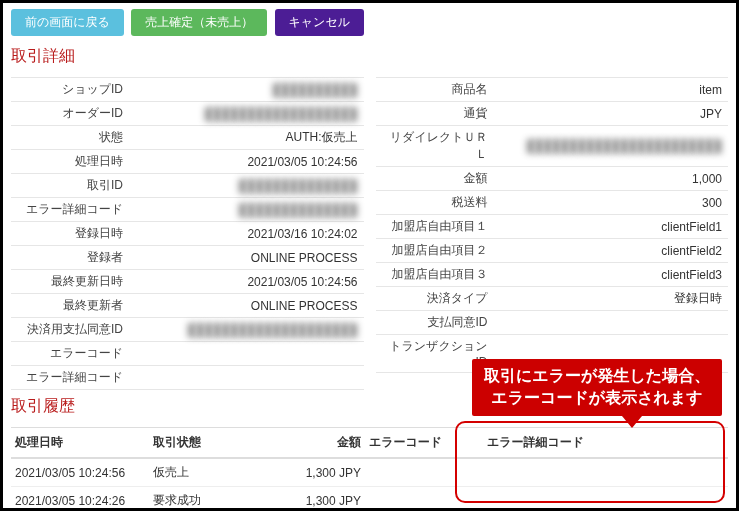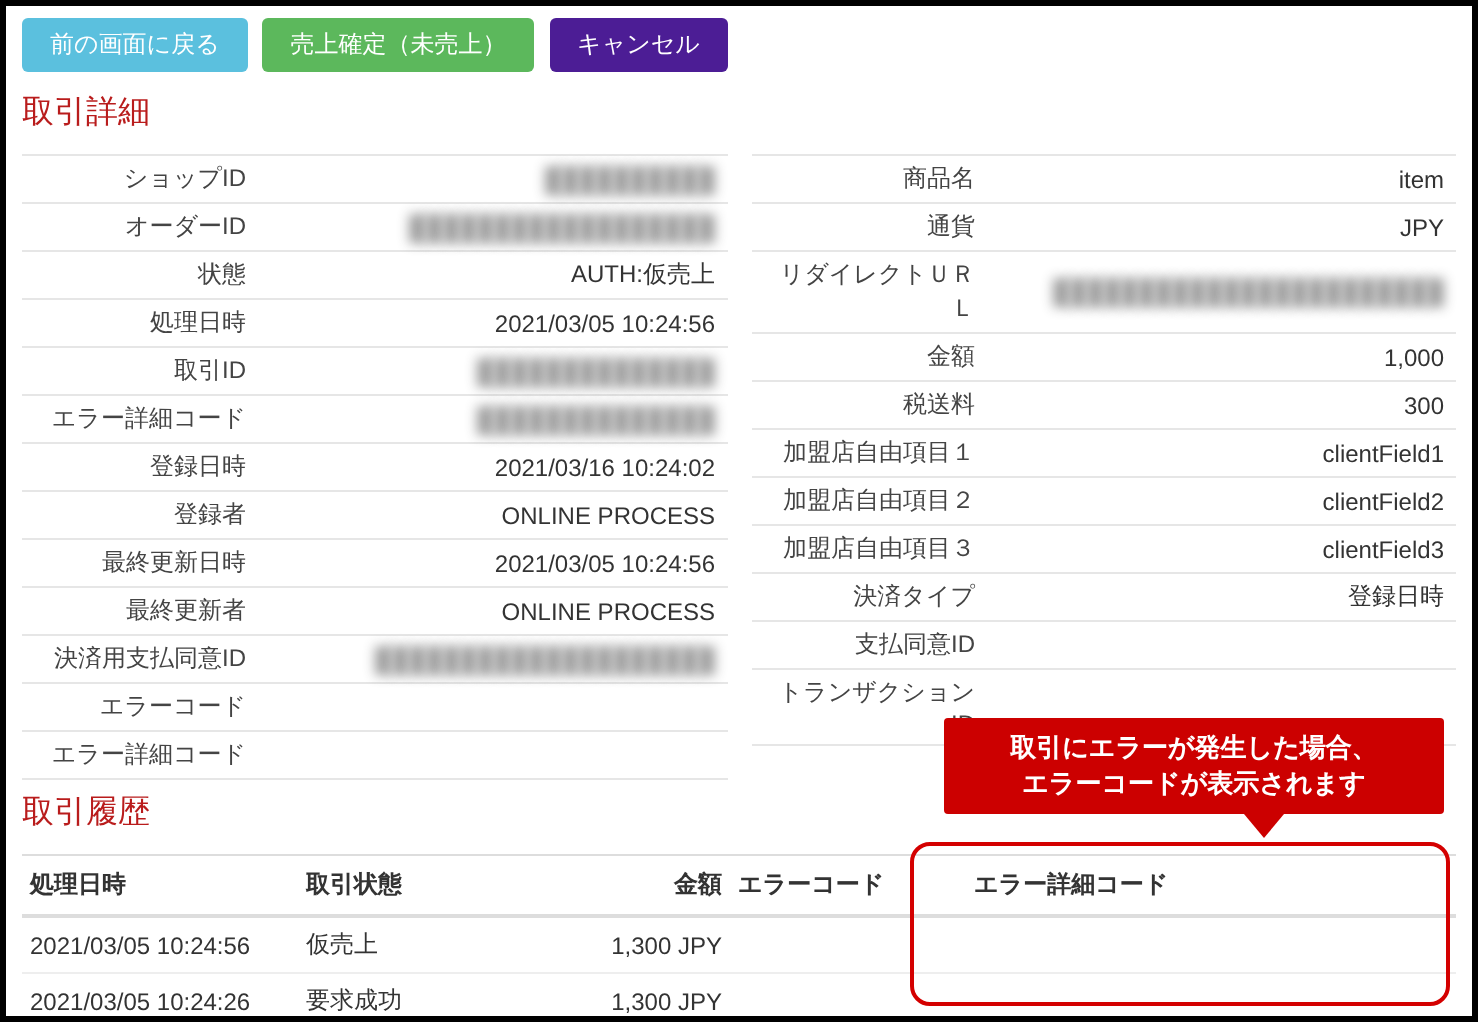--- a/index.html
+++ b/index.html
@@ -104,21 +104,21 @@
     position: absolute;
     right: 14px;
     top: 356px;
     width: 250px;
     pointer-events: none;
   }
   .callout-box {
     background: #cc0000;
     color: #fff;
     font-weight: bold;
-    font-size: 13px;
+    font-size: 16px;
     padding: 6px 8px;
     text-align: center;
     line-height: 1.4;
     border-radius: 2px;
   }
   .callout-arrow {
     width: 0; height: 0;
     border-left: 10px solid transparent;
     border-right: 10px solid transparent;
     border-top: 12px solid #cc0000;

